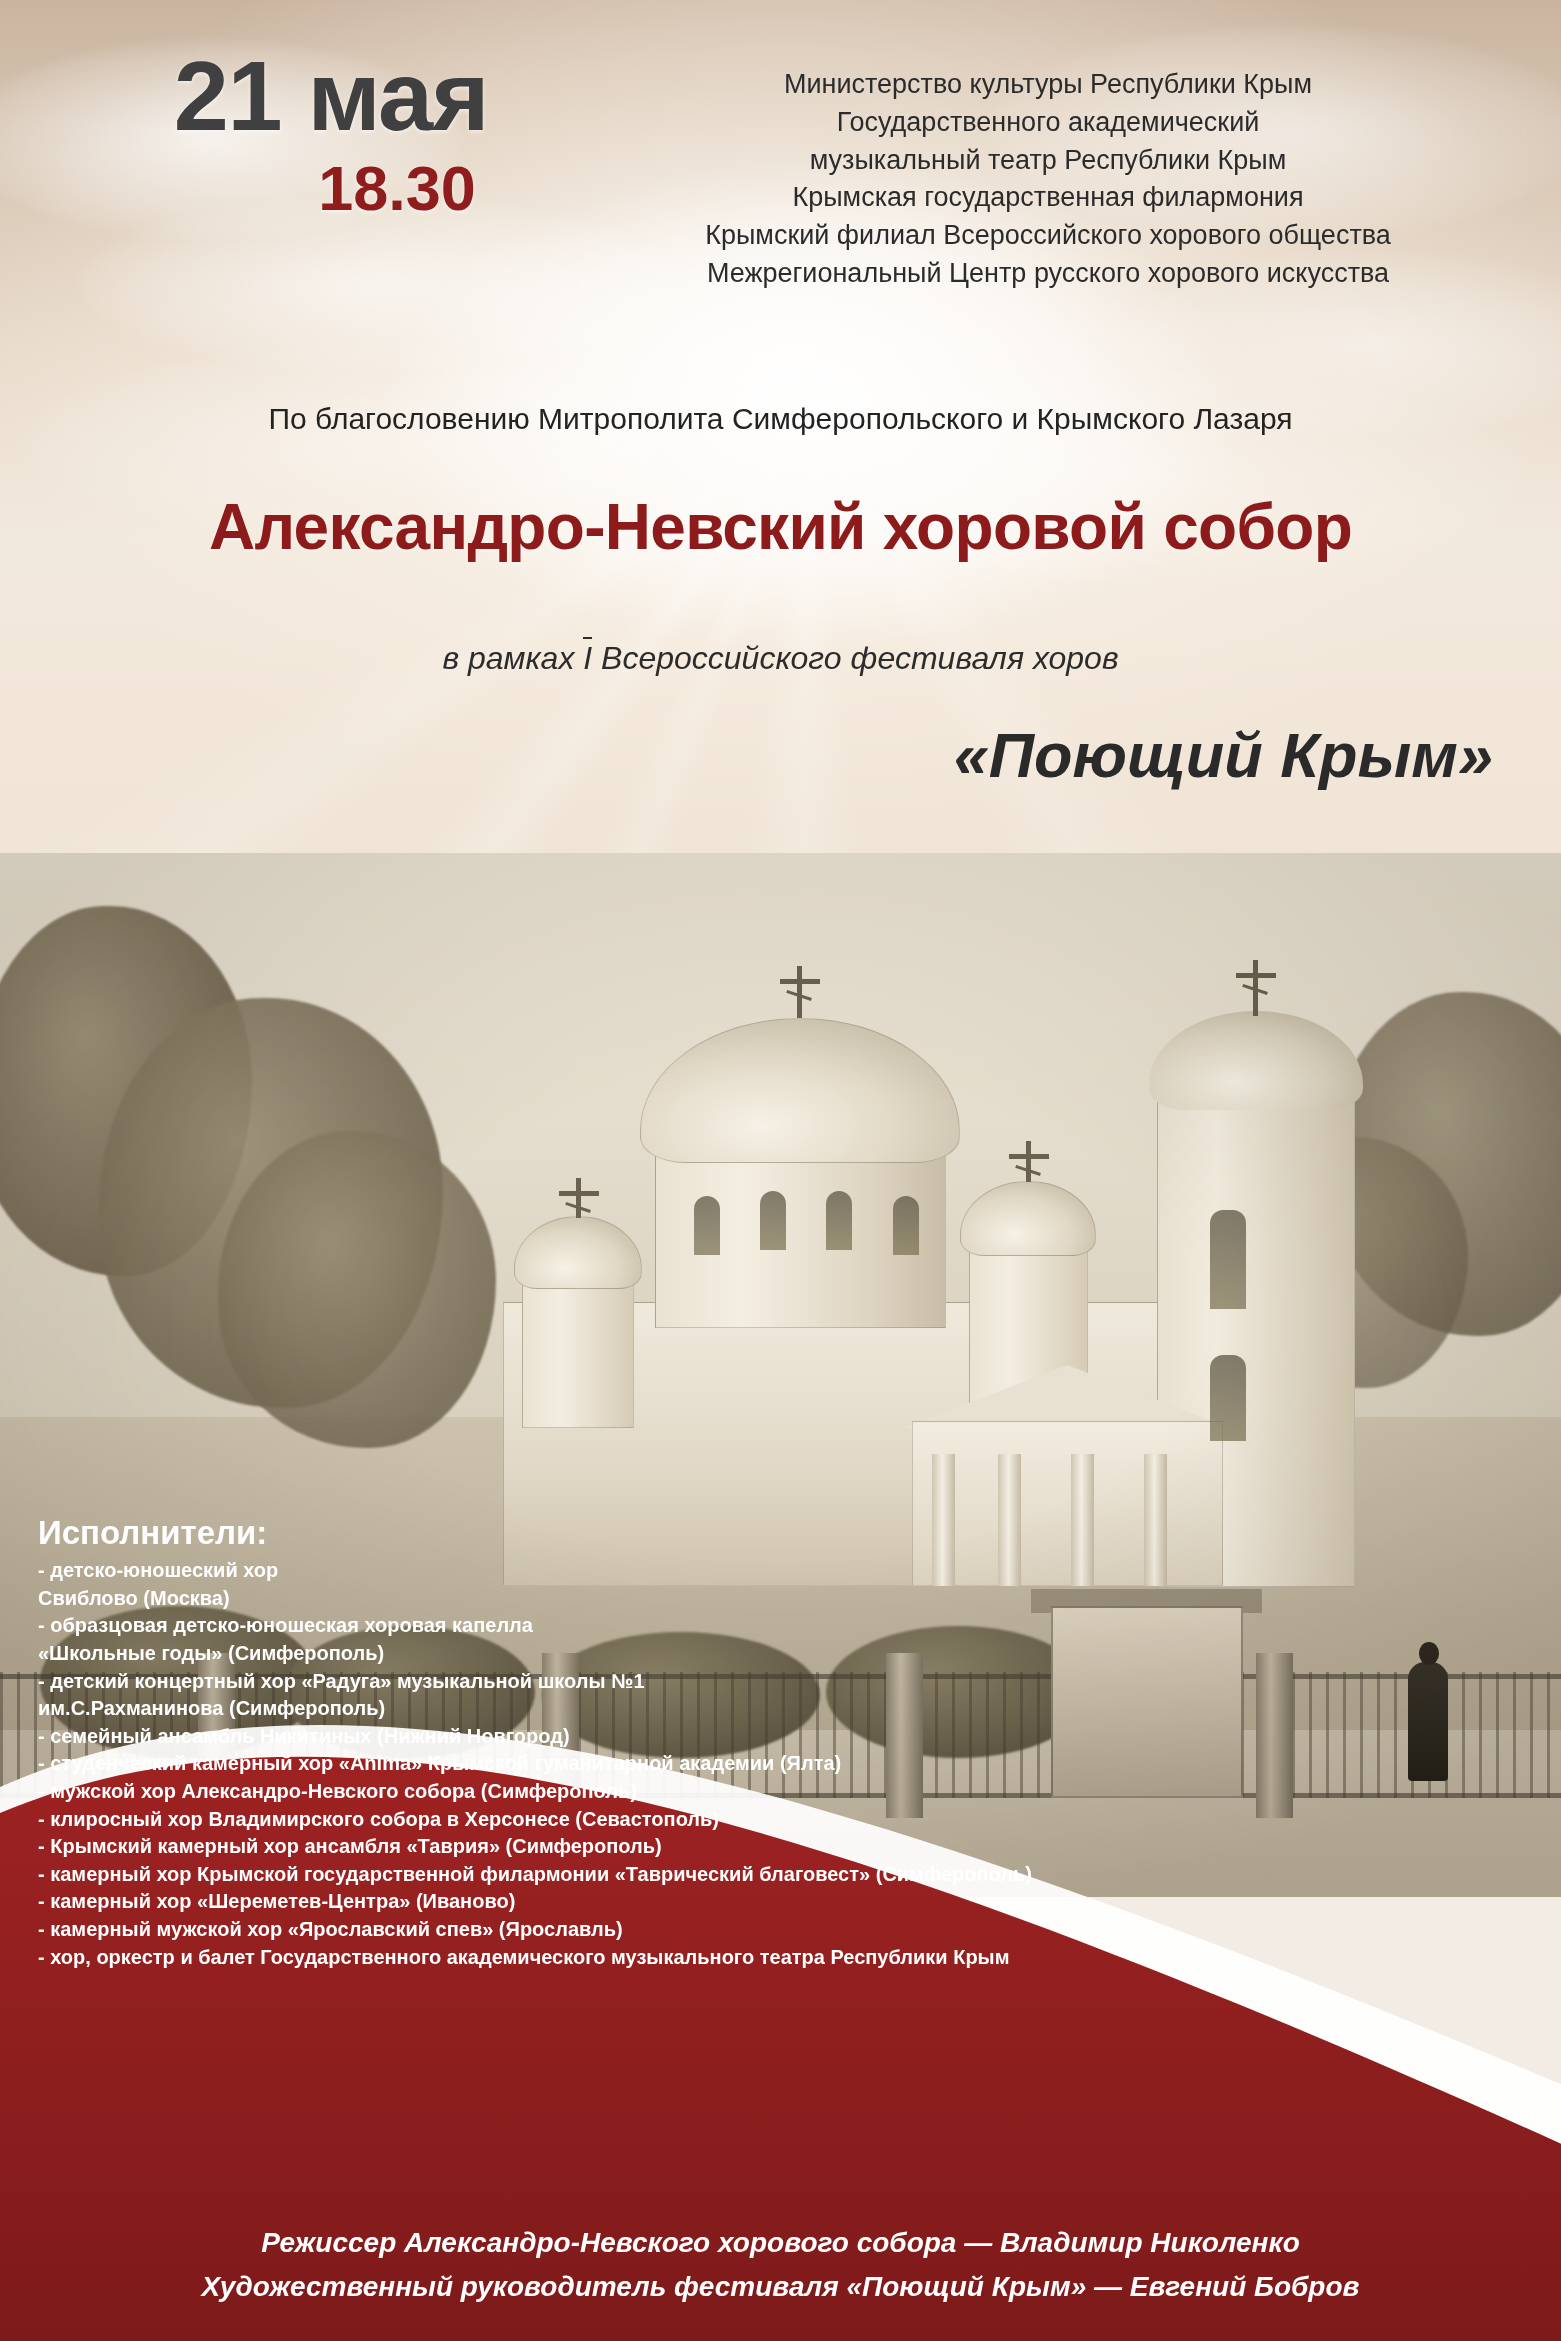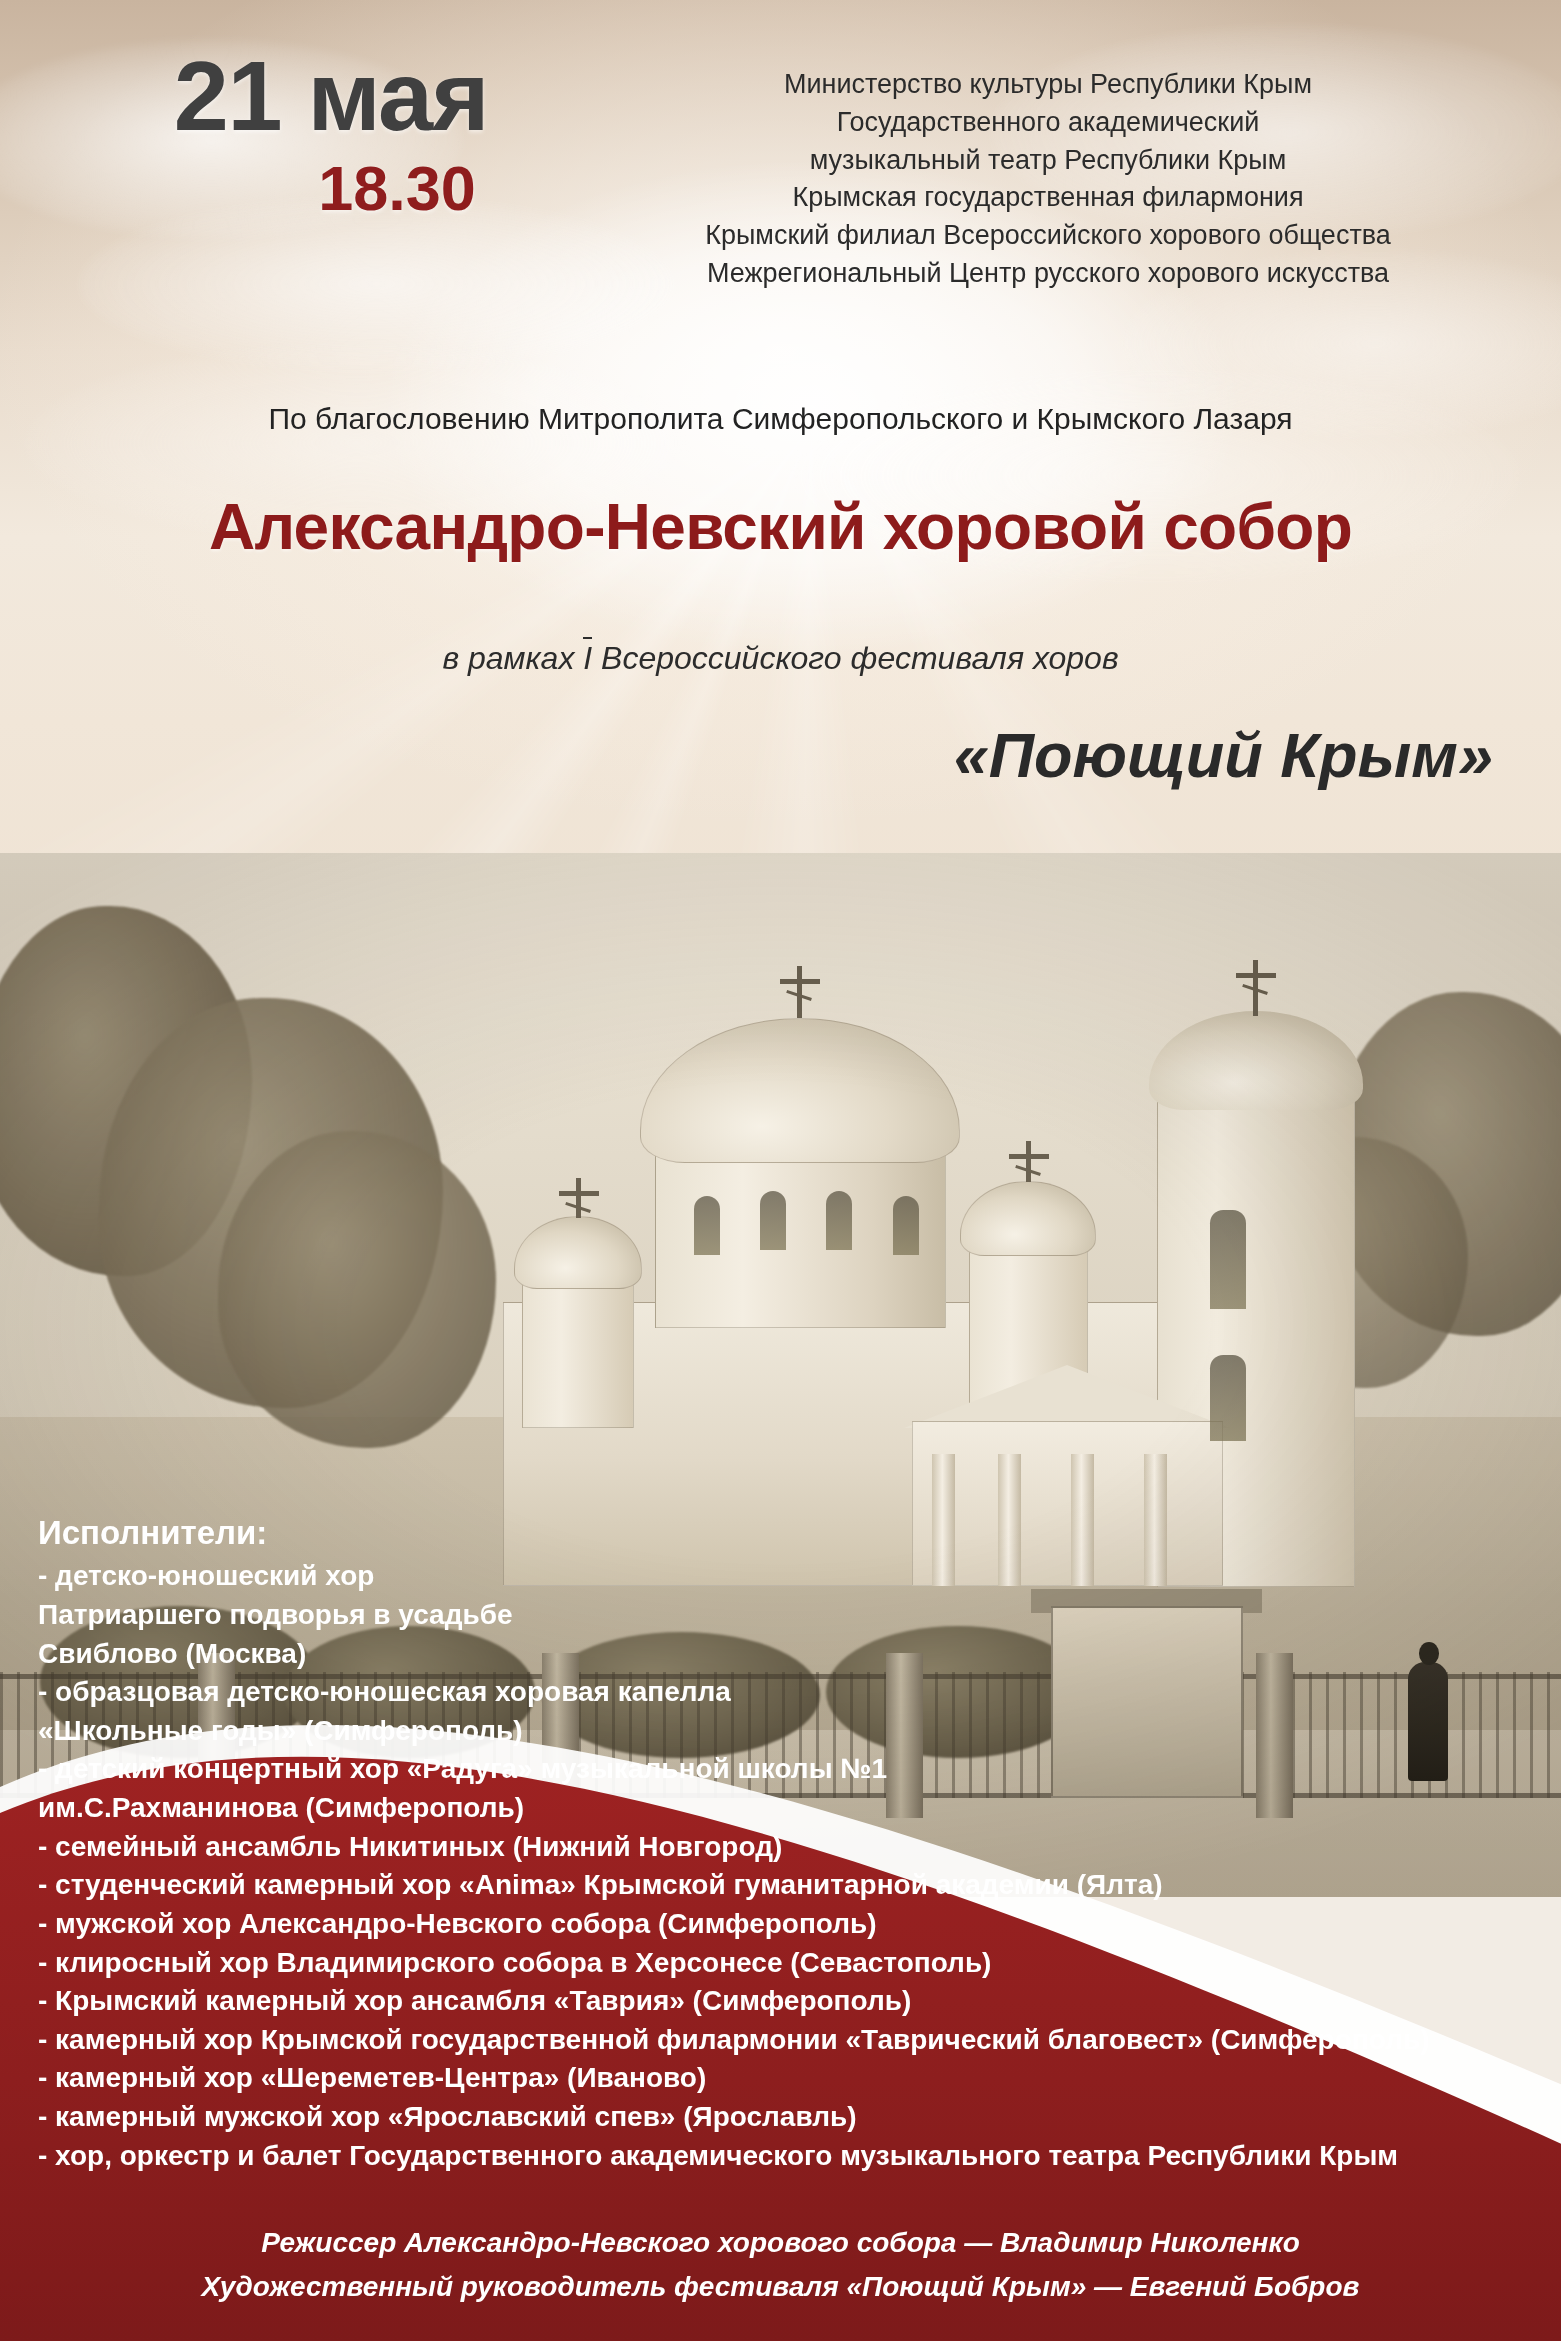--- a/index.html
+++ b/index.html
@@ -324,21 +324,21 @@
     left: 38px; top: 1514px;
     width: 1487px;
     color: #ffffff;
   }
   .perf h2 {
     font-size: 33px;
     font-weight: 700;
     margin-bottom: 5.3px;
   }
   .perf .line {
-    font-size: 28px;
+    font-size: 20px;
     font-weight: 700;
     line-height: 1.38;
     white-space: nowrap;
   }
 
   .credits {
     position: absolute;
     left: 0; bottom: 34px;
     width: 1561px;
     text-align: center;
@@ -470,21 +470,20 @@
     <span>в рамках</span>
     <span class="rim">I</span>
     <span>Всероссийского фестиваля хоров</span>
   </div>
 
   <div class="fest-name">«Поющий Крым»</div>
 
   <div class="perf">
     <h2>Исполнители:</h2>
     <div class="line">- детско-юношеский хор</div>
-    <div class="line">Патриаршего подворья в усадьбе</div>
     <div class="line">Свиблово (Москва)</div>
     <div class="line">- образцовая детско-юношеская хоровая капелла</div>
     <div class="line">«Школьные годы» (Симферополь)</div>
     <div class="line">- детский концертный хор «Радуга»  музыкальной школы №1</div>
     <div class="line">им.С.Рахманинова (Симферополь)</div>
     <div class="line">- семейный ансамбль Никитиных (Нижний Новгород)</div>
     <div class="line">- студенческий камерный хор «Anima» Крымской гуманитарной академии (Ялта)</div>
     <div class="line">- мужской хор Александро-Невского собора (Симферополь)</div>
     <div class="line">- клиросный хор Владимирского собора в Херсонесе (Севастополь)</div>
     <div class="line">- Крымский камерный хор ансамбля «Таврия» (Симферополь)</div>

